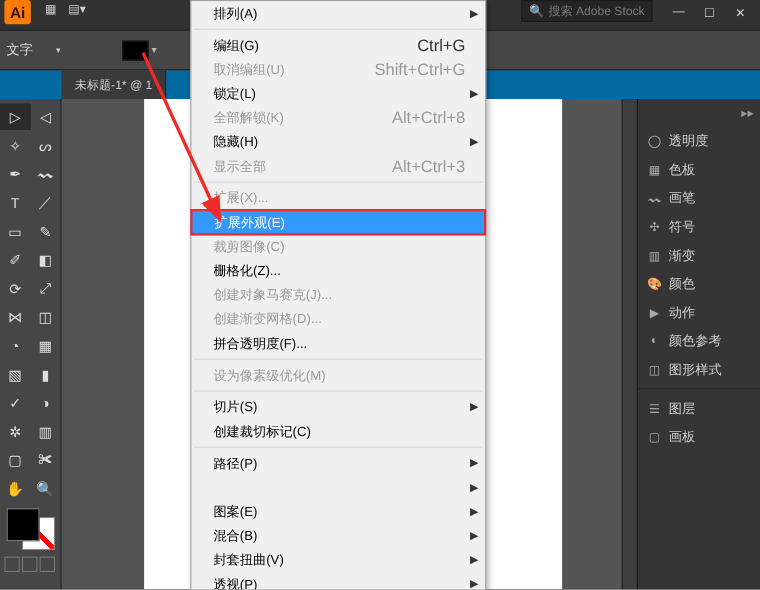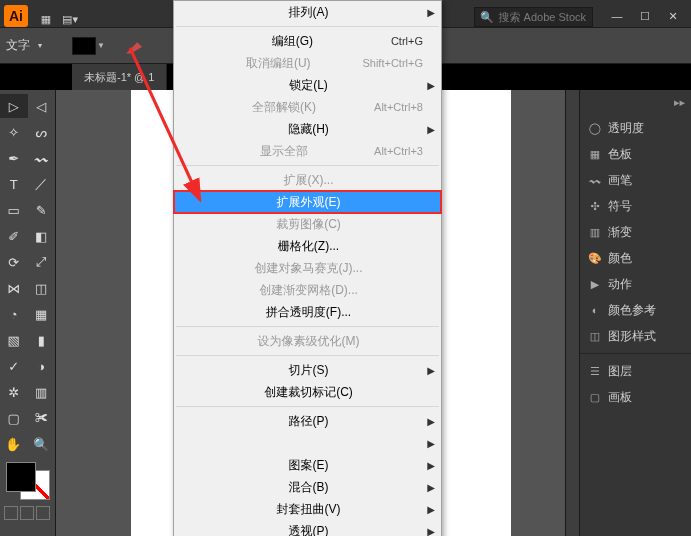--- a/index.html
+++ b/index.html
@@ -1,49 +1,49 @@
 <!DOCTYPE html>
 <html><head>
 <meta charset="utf-8">
 <style>
   * { box-sizing: border-box; margin: 0; padding: 0; font-family: "Microsoft YaHei", Arial, sans-serif; }
   body { width: 691px; height: 536px; background: #ffffff; overflow: hidden; position: relative; font-size: 12px; color: #cdcdcd; }
 
   .app { width: 691px; height: 536px; background: #323232; display: flex; flex-direction: column; }
 
   
-  .titlebar { height: 28px; background: #323232; display: flex; align-items: flex-end; padding: 0 4px; border-bottom: 1px solid #1d1d1d; }
+  .titlebar { height: 28px; background: #323232; display: flex; align-items: flex-start; padding: 0 4px; border-bottom: 1px solid #1d1d1d; }
   .ai-logo { width: 24px; height: 22px; background: #ff7c00; border-radius: 3px; color: #2c0b00; font-weight: bold; font-size: 14px; display: flex; align-items: center; justify-content: center; margin-right: 10px; }
   .title-icons { display: flex; gap: 8px; align-items: center; }
   .title-icon { width: 16px; height: 16px; display: flex; align-items: center; justify-content: center; font-size: 11px; }
   .stock-search { margin-left: auto; display: flex; align-items: center; background: #252525; border: 1px solid #1a1a1a; height: 20px; padding: 0 6px; font-size: 11px; color: #7a7a7a; }
   .stock-search span.mag { margin-right: 4px; font-size: 11px; }
   .win-controls { display: flex; margin-left: 10px; }
   .win-btn { width: 28px; height: 22px; display: flex; align-items: center; justify-content: center; font-size: 11px; }
 
   
   .menubar { height: 28px; background: #323232; display: flex; align-items: center; border-bottom: 1px solid #1d1d1d; }
   .menu-item { padding: 0 7px; height: 28px; display: flex; align-items: center; font-size: 12px; }
   .menu-highlight { border: 2px solid #ef2a28; background: #363636; }
   .spacer { flex: 1; }
   .menu-right .menu-item { padding: 0 10px; }
 
   
-  .controlbar { height: 36px; background: #464646; display: flex; align-items: center; padding: 0 6px; gap: 8px; border-bottom: 1px solid #1d1d1d; }
+  .controlbar { height: 36px; background: #464646; display: flex; align-items: center; padding: 0 6px; gap: 21px; border-bottom: 1px solid #1d1d1d; }
   .ctrl-label { font-size: 12px; color: #ddd; }
   .swatch-black { width: 24px; height: 18px; background: #000; border: 1px solid #1a1a1a; position: relative; }
   .swatch-black::after { content: "▼"; position: absolute; right: -10px; top: 3px; font-size: 8px; color: #bbb; }
   .eyedrop { width: 16px; height: 16px; background: #c84a4a; clip-path: polygon(0 100%,70% 30%,100% 60%,30% 100%); }
   .ctrl-right { margin-left: auto; display: flex; align-items: center; gap: 10px; }
   .opacity-lbl { font-size: 12px; }
   .globe { width: 14px; height: 14px; border: 1px solid #888; border-radius: 50%; }
   .ctrl-iconset { display: flex; gap: 8px; font-size: 14px; color: #aaa; }
 
   
-  .doctabrow { height: 26px; display: flex; background: #000000; padding-left: 72px; }
+  .doctabrow { height: 26px; display: flex; background: #0369a1; padding-left: 56px; }
   .doctab { background: #3a3a3a; padding: 0 12px; display: flex; align-items: center; font-size: 11px; border-right: 1px solid #222; }
 
   
   .main { flex: 1; display: flex; overflow: hidden; }
   .toolbox { width: 56px; background: #464646; display: flex; flex-direction: column; padding-top: 4px; gap: 2px; border-right: 1px solid #1a1a1a; }
   .toolrow { display: flex; height: 24px; }
   .tool { width: 28px; height: 24px; display: flex; align-items: center; justify-content: center; font-size: 13px; color: #ddd; }
   .tool.sel { background: #2b2b2b; }
   .swatches-big { width: 44px; height: 38px; position: relative; margin: 4px 6px; }
   .sw-f { position: absolute; width: 30px; height: 30px; background: #000; border: 1px solid #888; top: 0; left: 0; }
@@ -60,22 +60,22 @@
   .side-dock { display:flex; justify-content:flex-end; padding:2px 6px 6px; color:#999; font-size:11px;}
   .side-item { height: 26px; display: flex; align-items: center; gap: 6px; padding: 0 8px; font-size: 12px; }
   .side-item .ico { width: 14px; height: 14px; display: flex; align-items: center; justify-content: center; font-size: 11px; color: #aaa; }
   .side-hr { height:1px; background:#262626; margin:4px 0;}
 
   
   .dropdown { position: absolute; left: 173px; top: 0px; width: 269px; background: #f0f0f0; color: #000; box-shadow: 2px 2px 6px rgba(0,0,0,.35); border: 1px solid #a0a0a0; font-size: 12px; z-index: 50; }
   .dd-row { height: 22px; display: flex; align-items: center; padding: 0 18px 0 20px; position: relative; }
   .dd-row.disabled { color: #9a9a9a; }
   .dd-row.hl { background: #3399ff; color: #fff; border: 2px solid #ef2a28; height: 24px; margin:-1px;}
-  .dd-label { flex: 1; white-space: nowrap; text-align: center; }
-  .shortcut { color: #333; font-size: 11px; }
+  .dd-label { flex: 1; white-space: nowrap; }
+  .shortcut { color: #333; font-size: 15px; }
   .dd-row.disabled .shortcut { color:#9a9a9a; }
   .sub-arrow { position: absolute; right: 6px; font-size: 10px; color: #333; }
   .dd-sep { height: 1px; background: #d7d7d7; margin: 3px 2px; }
 
   
   .arrow-svg { position: absolute; left: 100px; top: 30px; width: 200px; height: 200px; z-index: 60; pointer-events: none; }
 
   
   .collapsed-strip { width:14px; background:#3e3e3e; border-left:1px solid #1a1a1a; display:flex; flex-direction:column; align-items:center; padding-top:6px; gap:18px;}
   .collapsed-strip div{ width:8px;height:8px;}

